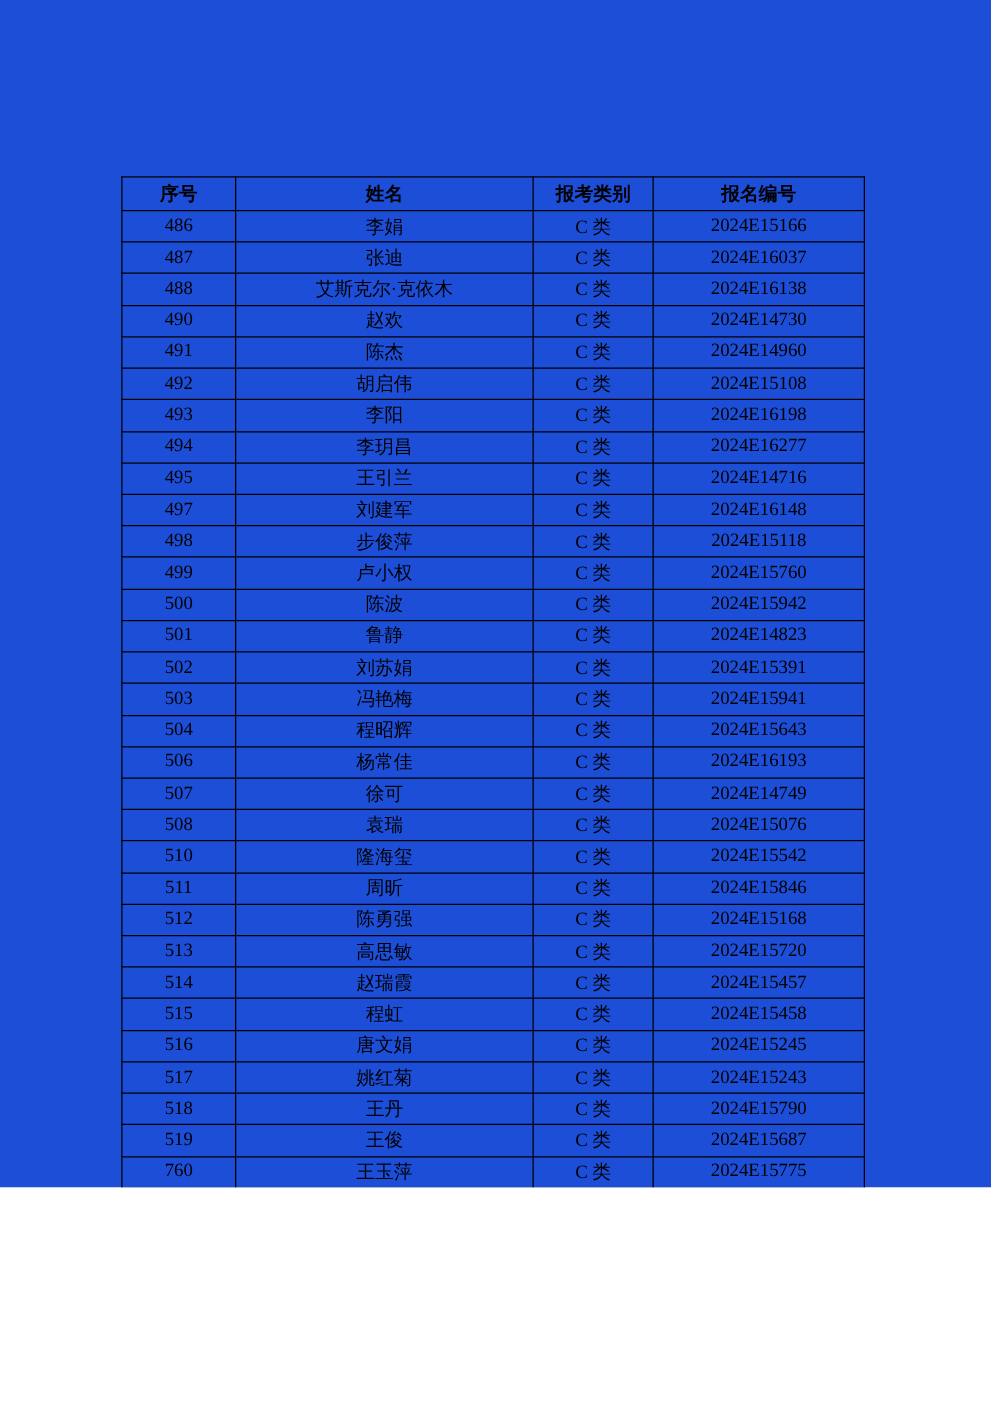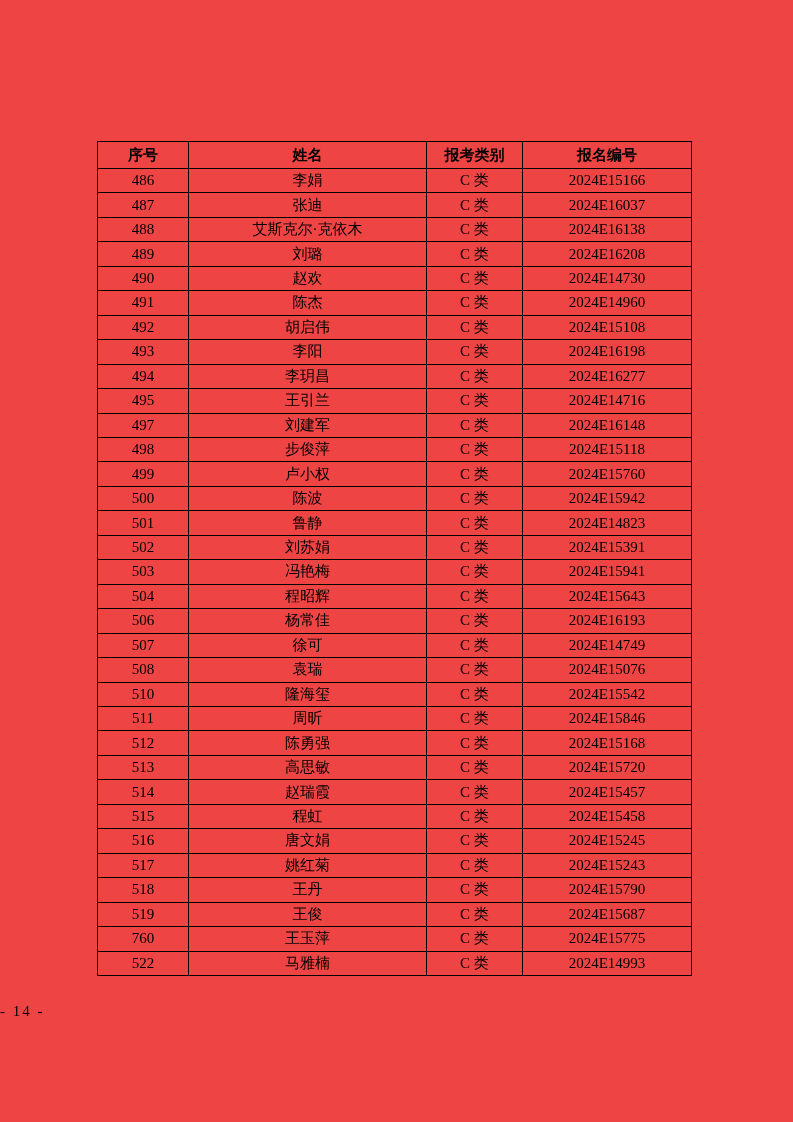--- a/index.html
+++ b/index.html
@@ -5,22 +5,22 @@
   * { margin: 0; padding: 0; box-sizing: border-box; }
   html, body {
     width: 793px;
     background: #ffffff;
     font-family: "Liberation Serif", "DejaVu Serif", serif;
     color: #000000;
   }
   .page {
     position: relative;
     width: 793px;
-    height: 1122px;
-    background: #ef4444;
+    height: 950px;
+    background: #1d4ed8;
     overflow: hidden;
   }
   .roster-table {
     position: absolute;
     left: 97px;
     top: 141px;
     width: 594px;
     height: 835px;
     border-collapse: collapse;
     table-layout: fixed;
@@ -89,26 +89,20 @@
       <td>2024E16037</td>
     </tr>
 
     <tr>
       <td>488</td>
       <td>艾斯克尔·克依木</td>
       <td>C 类</td>
       <td>2024E16138</td>
     </tr>
 
-    <tr>
-      <td>489</td>
-      <td>刘璐</td>
-      <td>C 类</td>
-      <td>2024E16208</td>
-    </tr>
 
     <tr>
       <td>490</td>
       <td>赵欢</td>
       <td>C 类</td>
       <td>2024E14730</td>
     </tr>
 
     <tr>
       <td>491</td>

